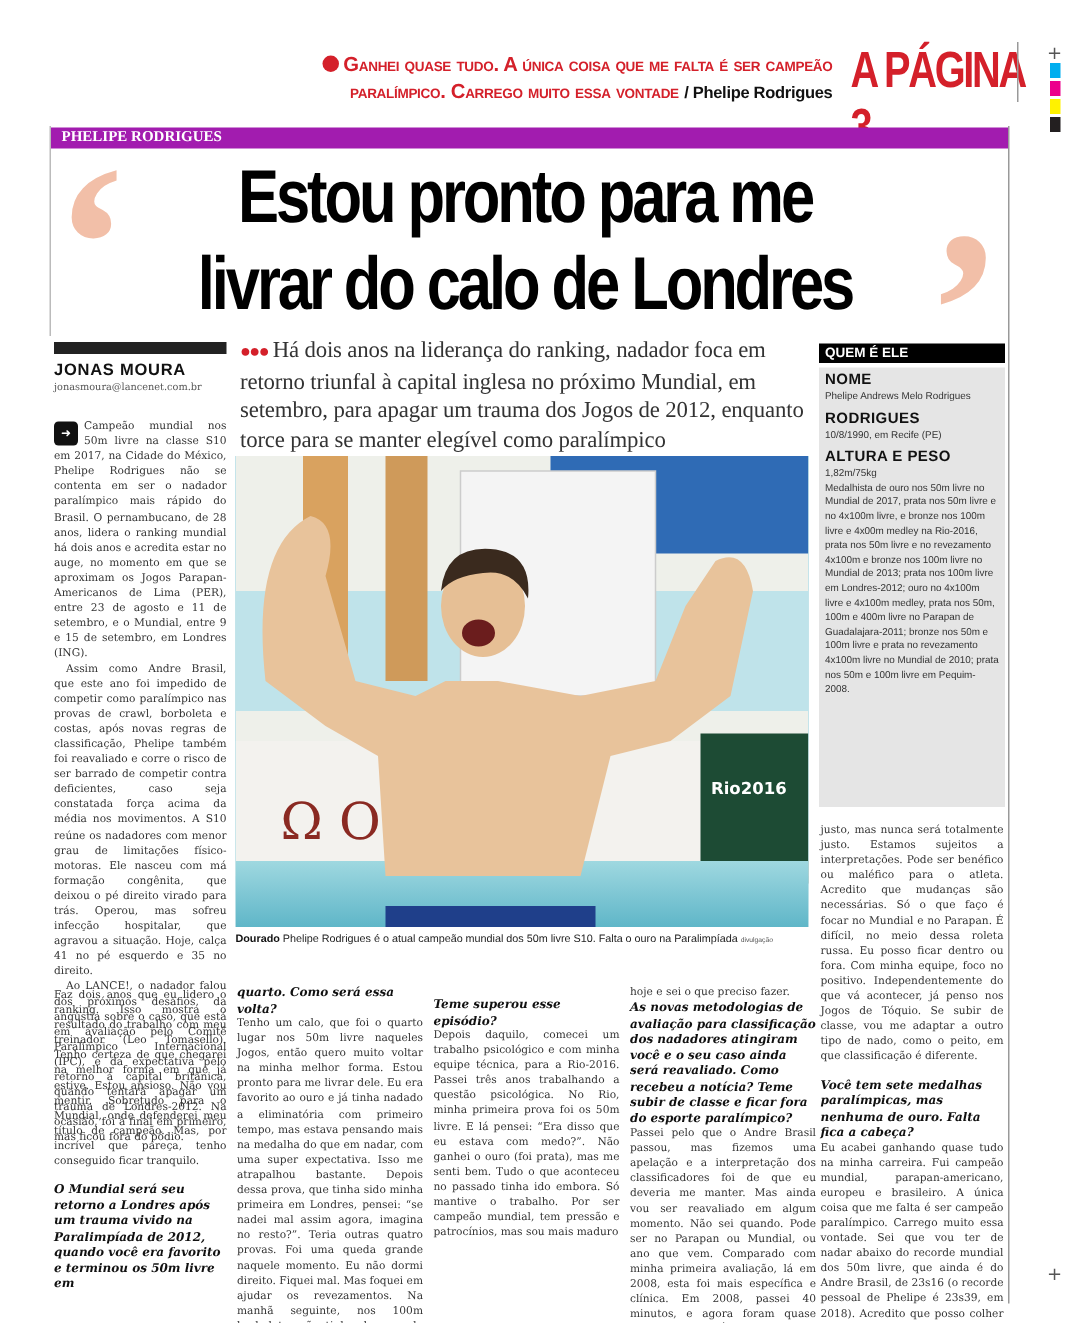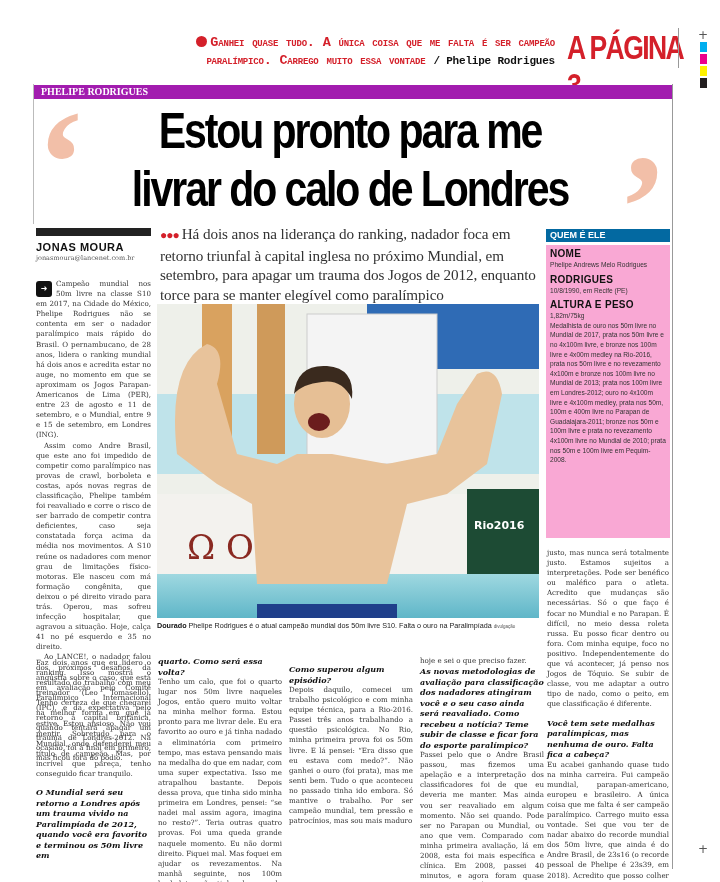--- a/index.html
+++ b/index.html
@@ -1,18 +1,18 @@
 <!DOCTYPE html>
 <html><head>
 <meta charset="utf-8">
 <style>
 *{box-sizing:border-box;margin:0;padding:0}
 html,body{width:720px;height:882px;background:#fff;overflow:hidden}
 body{position:relative;font-family:"DejaVu Serif",serif;color:#222}
-.top-quote{position:absolute;left:0;top:34px;width:555px;text-align:right;font-family:Liberation Mono, monospace;font-weight:bold;color:#d4202a;font-size:13.5px;line-height:18px;letter-spacing:-0.2px}
+.top-quote{position:absolute;left:0;top:34px;width:555px;text-align:right;font-family:Liberation Sans, sans-serif;font-weight:bold;color:#d4202a;font-size:13.5px;line-height:18px;letter-spacing:-0.2px}
 .top-quote .dot{display:inline-block;width:11px;height:11px;border-radius:50%;background:#d4202a;vertical-align:-1px;margin-right:3px}
 .top-quote .sc{font-variant:small-caps}
 .top-quote .attr{color:#111;font-size:11px}
 .page-tag{position:absolute;left:567px;top:28px;font-family:"Liberation Sans",sans-serif;font-weight:bold;color:#d4202a;font-size:34px;line-height:38px;letter-spacing:-2px;transform:scaleX(0.78);transform-origin:left}
 .vline{position:absolute;left:678px;top:28px;width:1px;height:40px;background:#999}
 .cmyk{position:absolute;left:700px;width:7px}
 .crop{position:absolute;font-family:"DejaVu Sans",sans-serif;font-size:12px;color:#555}
 .frame-right{position:absolute;left:672px;top:84px;width:1px;height:785px;background:#999}
 .frame-left{position:absolute;left:33px;top:84px;width:1px;height:140px;background:#bbb}
 .section-bar{position:absolute;left:34px;top:85px;width:638px;height:14px;background:#a21caf;color:#fff;font-family:"Liberation Serif",serif;font-weight:bold;font-size:10px;line-height:14px;padding-left:7px}
@@ -26,22 +26,22 @@
 .col{position:absolute;font-family:"DejaVu Serif",serif;font-size:7.1px;line-height:10.1px;color:#333;text-align:justify;hyphens:auto}
 .col p{text-indent:8px}
 .col p.noindent{text-indent:0}
 .col .q{font-weight:bold;font-style:italic;color:#111;font-size:8px;line-height:10.5px;text-indent:0;margin-top:8px;text-align:left}
 .col .q.first{margin-top:0}
 .lance-icon{float:left;width:16px;height:16px;background:#111;border-radius:3px;margin:2px 4px 0 0;color:#fff;font-size:8px;line-height:16px;text-align:center;font-family:"DejaVu Sans",sans-serif}
 .photo{position:absolute;left:157px;top:304px;width:382px;height:314px;overflow:hidden;background:#7fc7d6}
 .caption{position:absolute;left:157px;top:621px;width:390px;font-family:"Liberation Sans",sans-serif;font-size:7.2px;color:#222;white-space:nowrap}
 .caption b{font-weight:bold;color:#111}
 .caption .credit{font-size:4.5px;color:#555}
-.box-title{position:absolute;left:546px;top:229px;width:124px;height:13px;background:#0369a1;color:#fff;font-family:"Liberation Sans",sans-serif;font-weight:bold;font-size:9px;line-height:13px;padding-left:4px}
-.infobox{position:absolute;left:546px;top:245px;width:124px;height:293px;background:#f9a8d4;padding:3px 4px;font-family:"Liberation Sans",sans-serif}
+.box-title{position:absolute;left:546px;top:229px;width:124px;height:13px;background:#000000;color:#fff;font-family:"Liberation Sans",sans-serif;font-weight:bold;font-size:9px;line-height:13px;padding-left:4px}
+.infobox{position:absolute;left:546px;top:245px;width:124px;height:293px;background:#e5e5e5;padding:3px 4px;font-family:"Liberation Sans",sans-serif}
 .infobox .lbl{font-weight:bold;font-size:10px;color:#111;line-height:12px;margin-top:4px;letter-spacing:0.3px}
 .infobox .lbl.first{margin-top:0}
 .infobox .val{font-size:6.6px;color:#333;line-height:9.6px}
 </style>
 </head>
 <body>
 
 <div class="top-quote">
   <span class="dot"></span><span class="sc">Ganhei quase tudo. A única coisa que me falta é ser campeão</span><br>
   <span class="sc">paralímpico. Carrego muito essa vontade</span>
@@ -117,21 +117,21 @@
   <span>Phelipe Rodrigues é o atual campeão mundial dos 50m livre S10. Falta o ouro na Paralimpíada</span>
   <span class="credit">divulgação</span>
 </div>
 
 <div class="col" style="left:158px;top:656px;width:124px;height:226px">
   <p class="q first">quarto. Como será essa volta?</p>
   <p class="noindent">Tenho um calo, que foi o quarto lugar nos 50m livre naqueles Jogos, então quero muito voltar na minha melhor forma. Estou pronto para me livrar dele. Eu era favorito ao ouro e já tinha nadado a eliminatória com primeiro tempo, mas estava pensando mais na medalha do que em nadar, com uma super expectativa. Isso me atrapalhou bastante. Depois dessa prova, que tinha sido minha primeira em Londres, pensei: “se nadei mal assim agora, imagina no resto?”. Teria outras quatro provas. Foi uma queda grande naquele momento. Eu não dormi direito. Fiquei mal. Mas foquei em ajudar os revezamentos. Na manhã seguinte, nos 100m borboleta, não tinha descansado nada. Dormi 3h30 da manhã para acordar</p>
 </div>
 
 <div class="col" style="left:289px;top:656px;width:124px;height:226px">
-  <p class="q">Como superou algum episódio?</p>
+  <p class="q">Teme superou esse episódio?</p>
   <p class="noindent">Depois daquilo, comecei um trabalho psicológico e com minha equipe técnica, para a Rio-2016. Passei três anos trabalhando a questão psicológica. No Rio, minha primeira prova foi os 50m livre. E lá pensei: “Era disso que eu estava com medo?”. Não ganhei o ouro (foi prata), mas me senti bem. Tudo o que aconteceu no passado tinha ido embora. Só mantive o trabalho. Por ser campeão mundial, tem pressão e patrocínios, mas sou mais maduro</p>
 </div>
 
 <div class="col" style="left:420px;top:656px;width:124px;height:226px">
   <p class="noindent">hoje e sei o que preciso fazer.</p>
   <p class="q first">As novas metodologias de avaliação para classificação dos nadadores atingiram você e o seu caso ainda será reavaliado. Como recebeu a notícia? Teme subir de classe e ficar fora do esporte paralímpico?</p>
   <p class="noindent">Passei pelo que o Andre Brasil passou, mas fizemos uma apelação e a interpretação dos classificadores foi de que eu deveria me manter. Mas ainda vou ser reavaliado em algum momento. Não sei quando. Pode ser no Parapan ou Mundial, ou ano que vem. Comparado com minha primeira avaliação, lá em 2008, esta foi mais específica e clínica. Em 2008, passei 40 minutos, e agora foram quase duas horas. É um assunto delicado. O processo de classificação tenta ser o mais</p>
 </div>
 
 <div class="box-title">QUEM É ELE</div>

